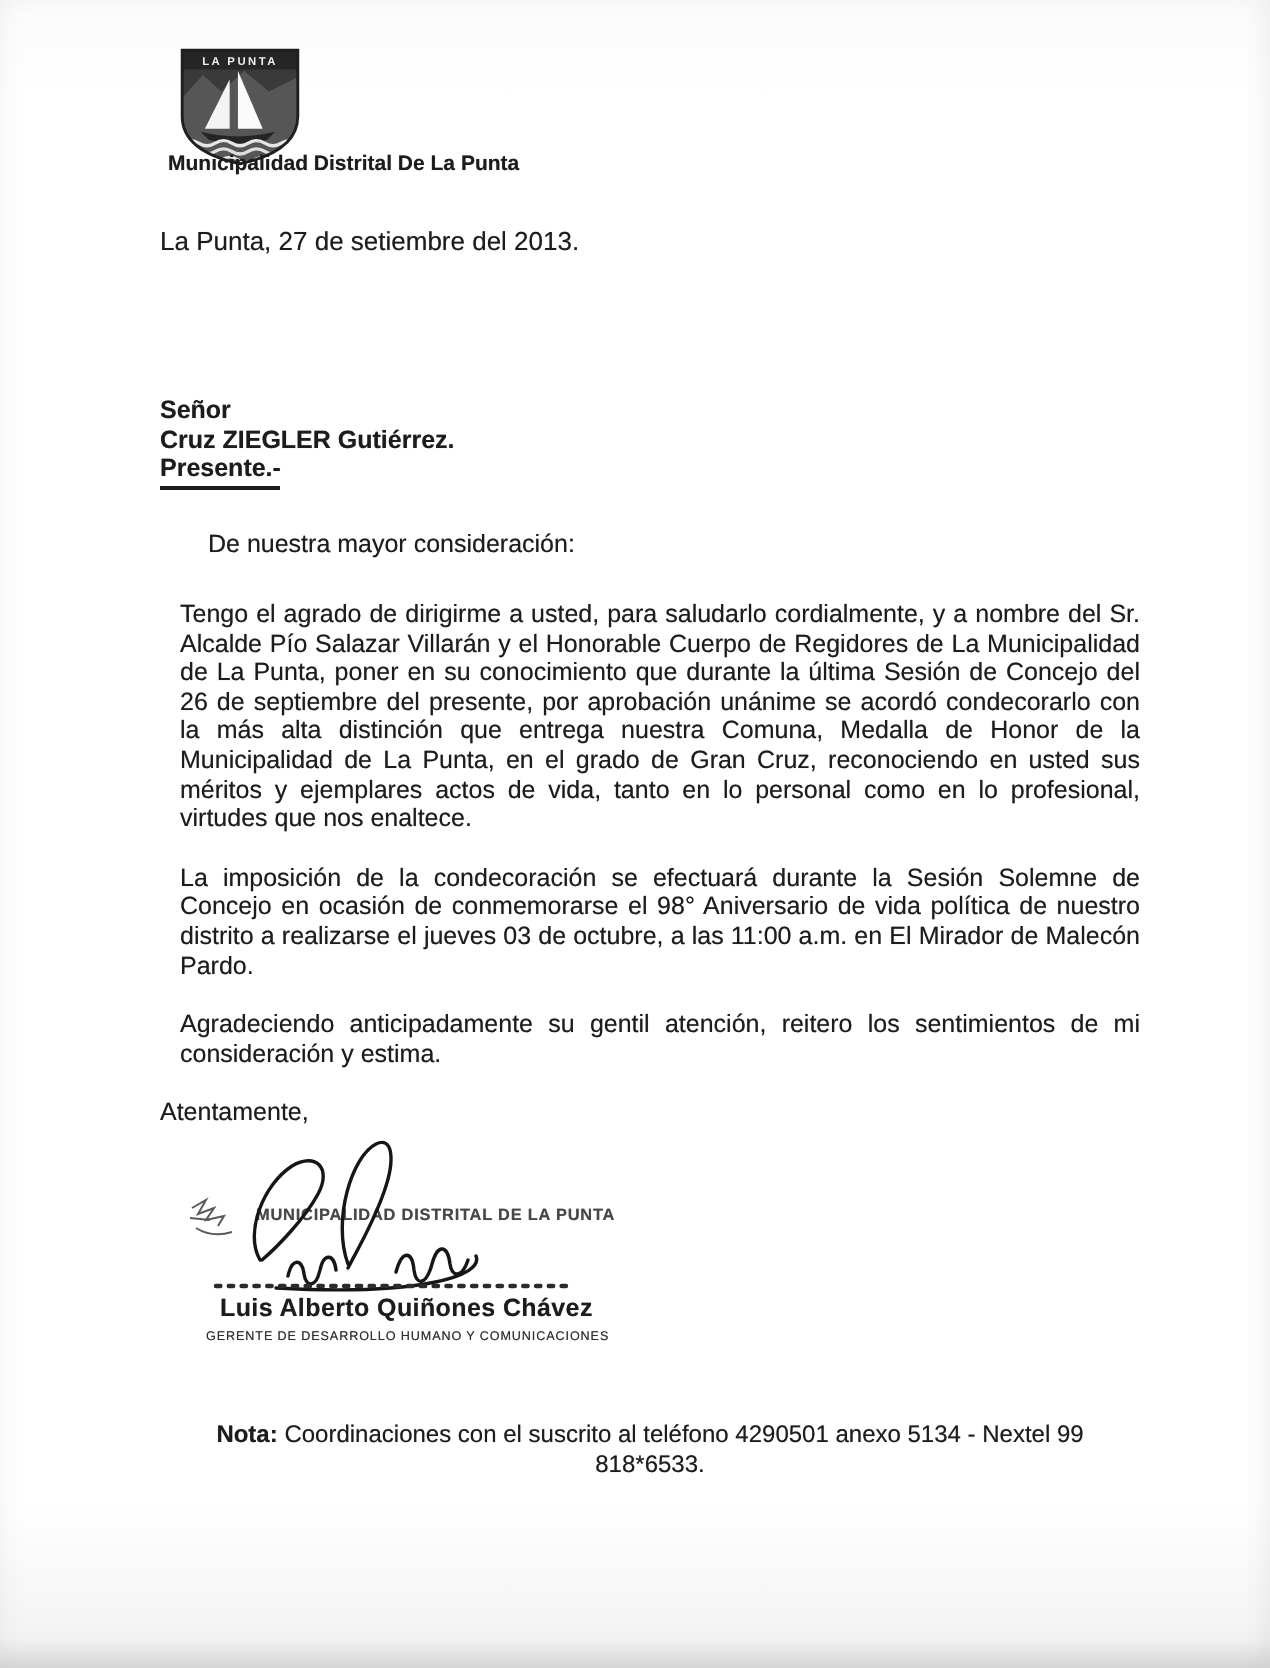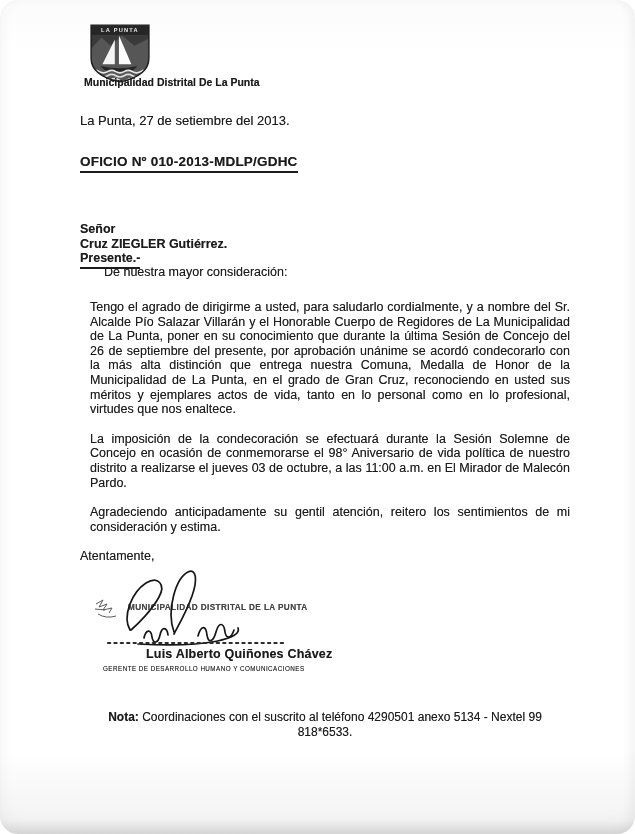--- a/index.html
+++ b/index.html
@@ -6,39 +6,38 @@
   .page {
     position: relative;
     width: 635px;
     height: 834px;
     font-family: "Liberation Sans", "DejaVu Sans", sans-serif;
     color: #1c1c1c;
     background: linear-gradient(to bottom, #fbfbfb 0%, #ffffff 6%, #ffffff 90%, #f1f1f1 100%);
     box-shadow: inset 0 -8px 16px rgba(0,0,0,0.05), inset -5px 0 12px rgba(0,0,0,0.025);
     overflow: hidden;
     text-shadow: 0 0 0.35px rgba(25,25,25,0.55);
-    border-radius: 18px;
   }
   .crest { position: absolute; left: 88px; top: 22px; }
   .org-block { position: absolute; left: 84px; top: 76px; font-weight: bold; font-size: 10.5px; line-height: 12.5px; }
   .date-line { position: absolute; left: 80px; top: 113px; font-size: 13px; }
   .ref-line {
     position: absolute; left: 80px; top: 154px;
     font-weight: bold; font-size: 13.5px; letter-spacing: 0.2px;
     border-bottom: 2px solid #1c1c1c; padding-bottom: 2px;
   }
-  .recipient { position: absolute; left: 80px; top: 198px; font-weight: bold; font-size: 12.5px; line-height: 14.5px; margin-top: 24px; }
+  .recipient { position: absolute; left: 80px; top: 198px; font-weight: bold; font-size: 12.5px; line-height: 14.5px; }
   .recipient .underlined { display: inline-block; border-bottom: 2px solid #1c1c1c; padding-bottom: 1px; }
   .greeting { position: absolute; left: 80px; top: 265px; font-size: 12.5px; margin-left: 24px; }
   .body-flow { position: absolute; left: 78px; top: 300px; width: 492px; font-size: 12.5px; line-height: 14.6px; }
   .body-flow p { margin: 0 0 15px 12px; text-align: justify; }
   .closing { margin: 11px 0 2px 2px; }
   .signature-area { position: relative; width: 290px; height: 118px; margin-left: 8px; }
   .sig-svg { position: absolute; left: 0; top: 0; }
-  .sig-name { position: absolute; left: 24px; top: 81px; font-weight: bold; font-size: 12.5px; letter-spacing: 0.2px; margin-left: 36px; }
+  .sig-name { position: absolute; left: 24px; top: 81px; font-weight: bold; font-size: 12.5px; letter-spacing: 0.2px; }
   .sig-title { position: absolute; left: 17px; top: 96px; font-size: 6.3px; letter-spacing: 0.45px; color: #2e2e2e; }
   .footnote { margin-top: 26px; margin-left: 2px; font-size: 12px; text-align: center; }
   .footnote b { font-weight: bold; }
   .scan-edge { position: absolute; left: 0; right: 0; bottom: 0; height: 14px;
     background: linear-gradient(to bottom, rgba(0,0,0,0), rgba(0,0,0,0.07)); }
 </style>
 </head>
 <body>
 
 <div class="page">
@@ -63,21 +62,20 @@
     </g>
     <path d="M3,3 H59 V35 Q59,52 31,58 Q3,52 3,35 Z" fill="none" stroke="#1f1f1f" stroke-width="1.4"></path>
   </svg>
 
   <div class="org-block">
     <div>Municipalidad Distrital De La Punta</div>
   </div>
 
   <div class="date-line">La Punta, 27 de setiembre del 2013.</div>
 
-  <div class="ref-line">OFICIO Nº 010-2013-MDLP/GDHC</div>
 
   <div class="recipient">
     <div>Señor</div>
     <div>Cruz ZIEGLER Gutiérrez.</div>
     <div><span class="underlined">Presente.-</span></div>
   </div>
 
   <div class="greeting">De nuestra mayor consideración:</div>
 
   <div class="body-flow">

